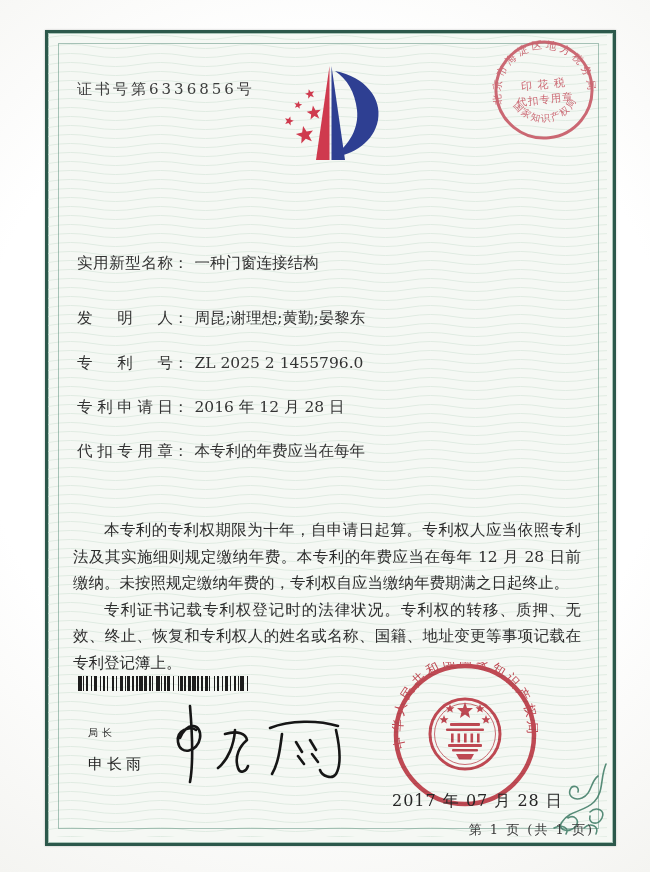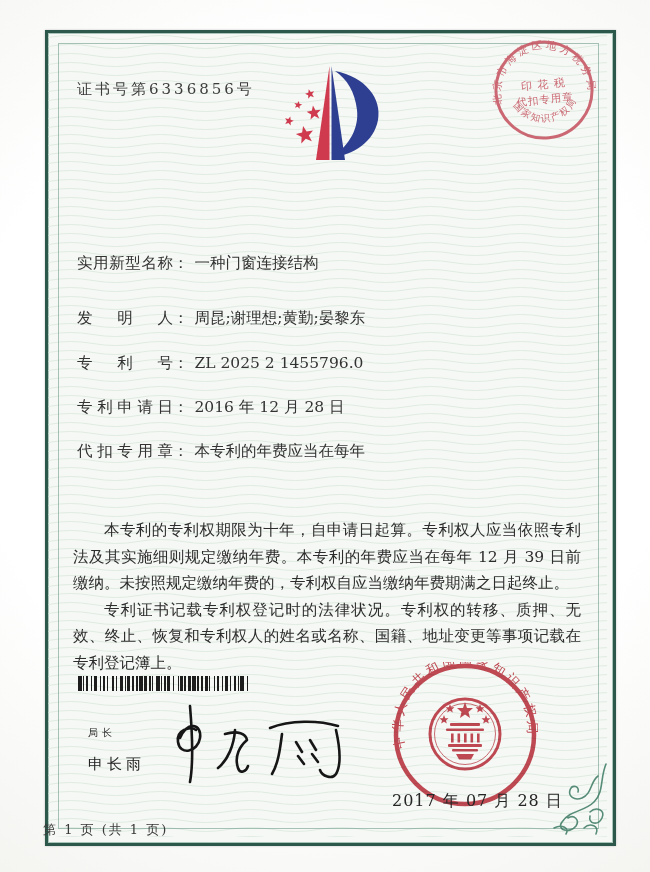--- a/index.html
+++ b/index.html
@@ -52,22 +52,22 @@
   .director-title{position:absolute;left:88px;top:726px;z-index:3;
     font-family:"Liberation Sans","DejaVu Sans",sans-serif;
     font-size:10px;letter-spacing:4px;color:#222;}
   .director-name{position:absolute;left:88px;top:755px;z-index:3;
     font-family:"Liberation Sans","DejaVu Sans",sans-serif;
     font-size:15px;letter-spacing:4px;color:#222;}
   .signature{position:absolute;left:150px;top:690px;z-index:4;}
   .office-seal{position:absolute;left:392px;top:662px;z-index:3;opacity:.9;mix-blend-mode:multiply;}
   .issue-date{position:absolute;left:392px;top:791px;z-index:5;
     font-size:16px;letter-spacing:1px;color:#262626;}
-  .footer{position:absolute;left:43px;top:821px;width:565px;z-index:3;
-    text-align:left;font-size:13px;letter-spacing:2px;color:#3a3a3a;}
+  .footer{position:absolute;left:29px;top:821px;width:565px;z-index:3;
+    text-align:right;font-size:13px;letter-spacing:2px;color:#3a3a3a;}
 </style>
 </head>
 <body>
 
 <div class="page">
 
   <div class="frame"></div>
 
   <svg class="waves" width="559" height="804">
     <defs>
@@ -135,21 +135,21 @@
     <span class="flabel">专利号</span><span class="colon">：</span><span class="fvalue">ZL 2025 2 1455796.0</span>
   </div>
   <div class="field row3">
     <span class="flabel">专利申请日</span><span class="colon">：</span><span class="fvalue">2016 年 12 月 28 日</span>
   </div>
   <div class="field row4">
     <span class="flabel">代扣专用章</span><span class="colon">：</span><span class="fvalue">本专利的年费应当在每年</span>
   </div>
 
   <div class="paragraphs">
-    <p>本专利的专利权期限为十年，自申请日起算。专利权人应当依照专利法及其实施细则规定缴纳年费。本专利的年费应当在每年 12 月 39 日前缴纳。未按照规定缴纳年费的，专利权自应当缴纳年费期满之日起终止。</p>
+    <p>本专利的专利权期限为十年，自申请日起算。专利权人应当依照专利法及其实施细则规定缴纳年费。本专利的年费应当在每年 12 月 28 日前缴纳。未按照规定缴纳年费的，专利权自应当缴纳年费期满之日起终止。</p>
     <p>专利证书记载专利权登记时的法律状况。专利权的转移、质押、无效、终止、恢复和专利权人的姓名或名称、国籍、地址变更等事项记载在专利登记簿上。</p>
   </div>
 
   <div class="barcode"><i style="display: inline-block; width: 3.9px; height: 100%;"></i><span style="display: inline-block; width: 1.3px; height: 100%; background: transparent;"></span><i style="display: inline-block; width: 1.3px; height: 100%;"></i><span style="display: inline-block; width: 1.3px; height: 100%; background: transparent;"></span><i style="display: inline-block; width: 2.6px; height: 100%;"></i><span style="display: inline-block; width: 2.6px; height: 100%; background: transparent;"></span><i style="display: inline-block; width: 1.3px; height: 100%;"></i><span style="display: inline-block; width: 1.3px; height: 100%; background: transparent;"></span><i style="display: inline-block; width: 3.9px; height: 100%;"></i><span style="display: inline-block; width: 2.6px; height: 100%; background: transparent;"></span><i style="display: inline-block; width: 1.3px; height: 100%;"></i><span style="display: inline-block; width: 1.3px; height: 100%; background: transparent;"></span><i style="display: inline-block; width: 2.6px; height: 100%;"></i><span style="display: inline-block; width: 1.3px; height: 100%; background: transparent;"></span><i style="display: inline-block; width: 1.3px; height: 100%;"></i><span style="display: inline-block; width: 3.9px; height: 100%; background: transparent;"></span><i style="display: inline-block; width: 2.6px; height: 100%;"></i><span style="display: inline-block; width: 1.3px; height: 100%; background: transparent;"></span><i style="display: inline-block; width: 1.3px; height: 100%;"></i><span style="display: inline-block; width: 2.6px; height: 100%; background: transparent;"></span><i style="display: inline-block; width: 3.9px; height: 100%;"></i><span style="display: inline-block; width: 1.3px; height: 100%; background: transparent;"></span><i style="display: inline-block; width: 1.3px; height: 100%;"></i><span style="display: inline-block; width: 1.3px; height: 100%; background: transparent;"></span><i style="display: inline-block; width: 2.6px; height: 100%;"></i><span style="display: inline-block; width: 2.6px; height: 100%; background: transparent;"></span><i style="display: inline-block; width: 1.3px; height: 100%;"></i><span style="display: inline-block; width: 2.6px; height: 100%; background: transparent;"></span><i style="display: inline-block; width: 1.3px; height: 100%;"></i><span style="display: inline-block; width: 1.3px; height: 100%; background: transparent;"></span><i style="display: inline-block; width: 3.9px; height: 100%;"></i><span style="display: inline-block; width: 1.3px; height: 100%; background: transparent;"></span><i style="display: inline-block; width: 2.6px; height: 100%;"></i><span style="display: inline-block; width: 2.6px; height: 100%; background: transparent;"></span><i style="display: inline-block; width: 1.3px; height: 100%;"></i><span style="display: inline-block; width: 1.3px; height: 100%; background: transparent;"></span><i style="display: inline-block; width: 1.3px; height: 100%;"></i><span style="display: inline-block; width: 2.6px; height: 100%; background: transparent;"></span><i style="display: inline-block; width: 3.9px; height: 100%;"></i><span style="display: inline-block; width: 1.3px; height: 100%; background: transparent;"></span><i style="display: inline-block; width: 1.3px; height: 100%;"></i><span style="display: inline-block; width: 1.3px; height: 100%; background: transparent;"></span><i style="display: inline-block; width: 2.6px; height: 100%;"></i><span style="display: inline-block; width: 1.3px; height: 100%; background: transparent;"></span><i style="display: inline-block; width: 2.6px; height: 100%;"></i><span style="display: inline-block; width: 2.6px; height: 100%; background: transparent;"></span><i style="display: inline-block; width: 1.3px; height: 100%;"></i><span style="display: inline-block; width: 3.9px; height: 100%; background: transparent;"></span><i style="display: inline-block; width: 1.3px; height: 100%;"></i><span style="display: inline-block; width: 1.3px; height: 100%; background: transparent;"></span><i style="display: inline-block; width: 2.6px; height: 100%;"></i><span style="display: inline-block; width: 1.3px; height: 100%; background: transparent;"></span><i style="display: inline-block; width: 1.3px; height: 100%;"></i><span style="display: inline-block; width: 2.6px; height: 100%; background: transparent;"></span><i style="display: inline-block; width: 2.6px; height: 100%;"></i><span style="display: inline-block; width: 1.3px; height: 100%; background: transparent;"></span><i style="display: inline-block; width: 3.9px; height: 100%;"></i><span style="display: inline-block; width: 1.3px; height: 100%; background: transparent;"></span><i style="display: inline-block; width: 1.3px; height: 100%;"></i><span style="display: inline-block; width: 2.6px; height: 100%; background: transparent;"></span><i style="display: inline-block; width: 1.3px; height: 100%;"></i><span style="display: inline-block; width: 2.6px; height: 100%; background: transparent;"></span><i style="display: inline-block; width: 2.6px; height: 100%;"></i><span style="display: inline-block; width: 1.3px; height: 100%; background: transparent;"></span><i style="display: inline-block; width: 1.3px; height: 100%;"></i><span style="display: inline-block; width: 3.9px; height: 100%; background: transparent;"></span><i style="display: inline-block; width: 1.3px; height: 100%;"></i><span style="display: inline-block; width: 1.3px; height: 100%; background: transparent;"></span><i style="display: inline-block; width: 2.6px; height: 100%;"></i><span style="display: inline-block; width: 2.6px; height: 100%; background: transparent;"></span><i style="display: inline-block; width: 1.3px; height: 100%;"></i><span style="display: inline-block; width: 1.3px; height: 100%; background: transparent;"></span><i style="display: inline-block; width: 3.9px; height: 100%;"></i><span style="display: inline-block; width: 1.3px; height: 100%; background: transparent;"></span><i style="display: inline-block; width: 1.3px; height: 100%;"></i><span style="display: inline-block; width: 2.6px; height: 100%; background: transparent;"></span><i style="display: inline-block; width: 2.6px; height: 100%;"></i><span style="display: inline-block; width: 1.3px; height: 100%; background: transparent;"></span><i style="display: inline-block; width: 1.3px; height: 100%;"></i><span style="display: inline-block; width: 1.3px; height: 100%; background: transparent;"></span><i style="display: inline-block; width: 3.9px; height: 100%;"></i><span style="display: inline-block; width: 2.6px; height: 100%; background: transparent;"></span><i style="display: inline-block; width: 1.3px; height: 100%;"></i><span style="display: inline-block; width: 1.3px; height: 100%; background: transparent;"></span></div>
 
   <div class="director-title">局长</div>
   <div class="director-name">申长雨</div>
 
   <svg class="signature" width="210" height="95" viewBox="0 0 210 95">
     <g fill="none" stroke="#161616" stroke-width="2.6" stroke-linecap="round" stroke-linejoin="round">

